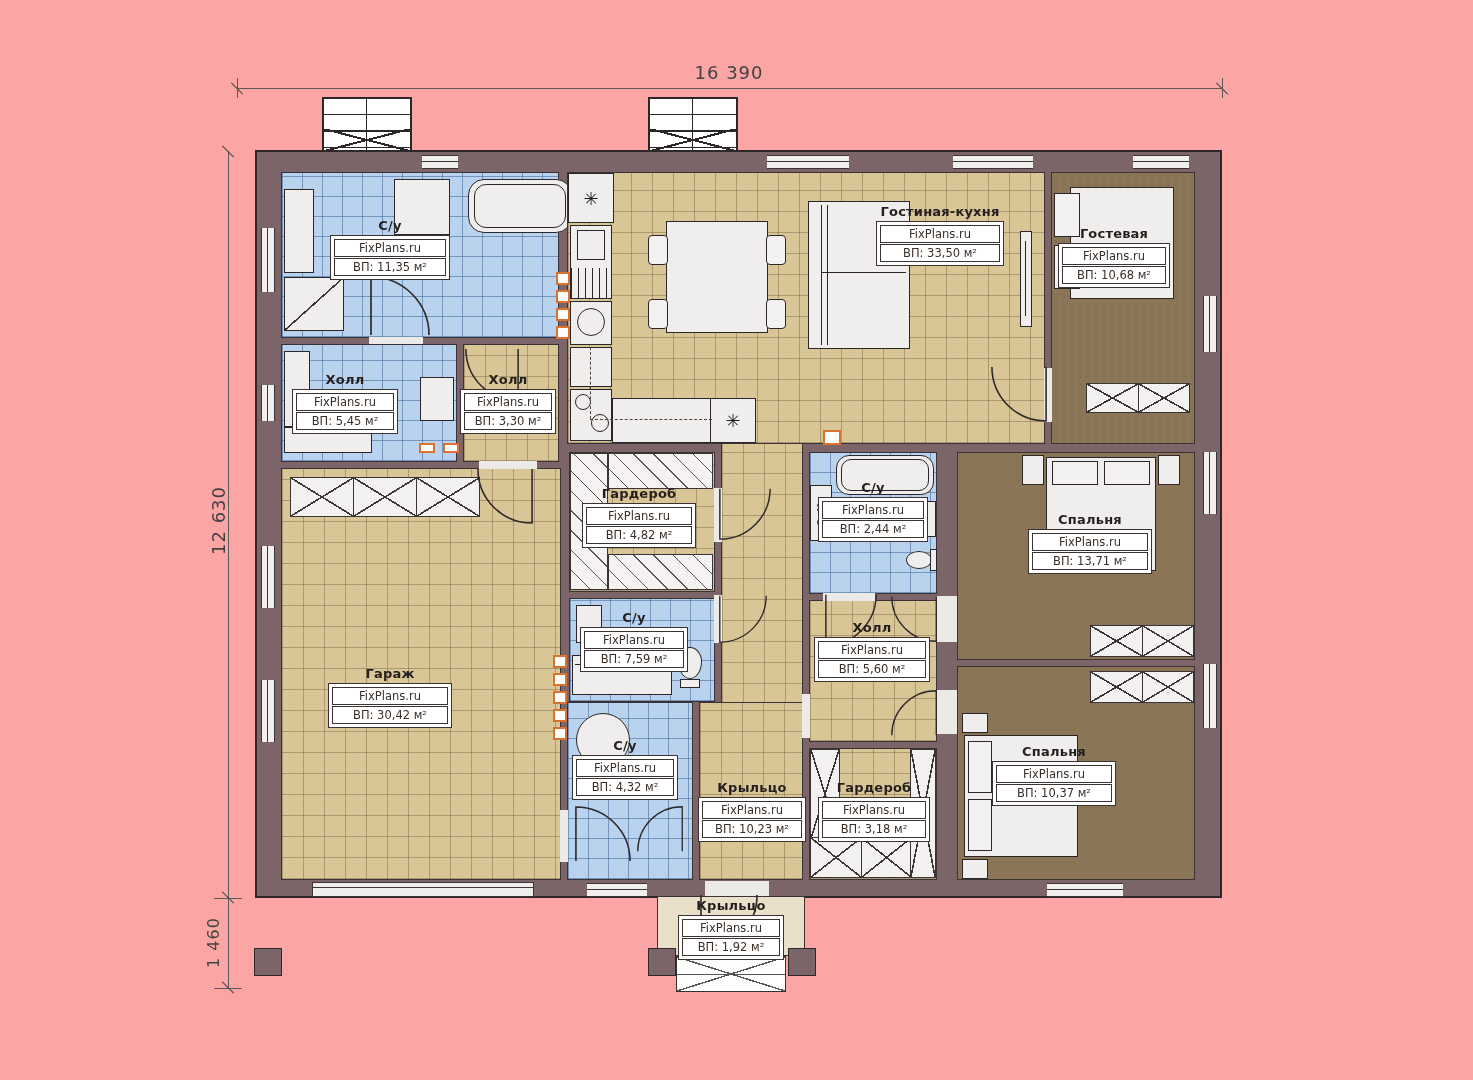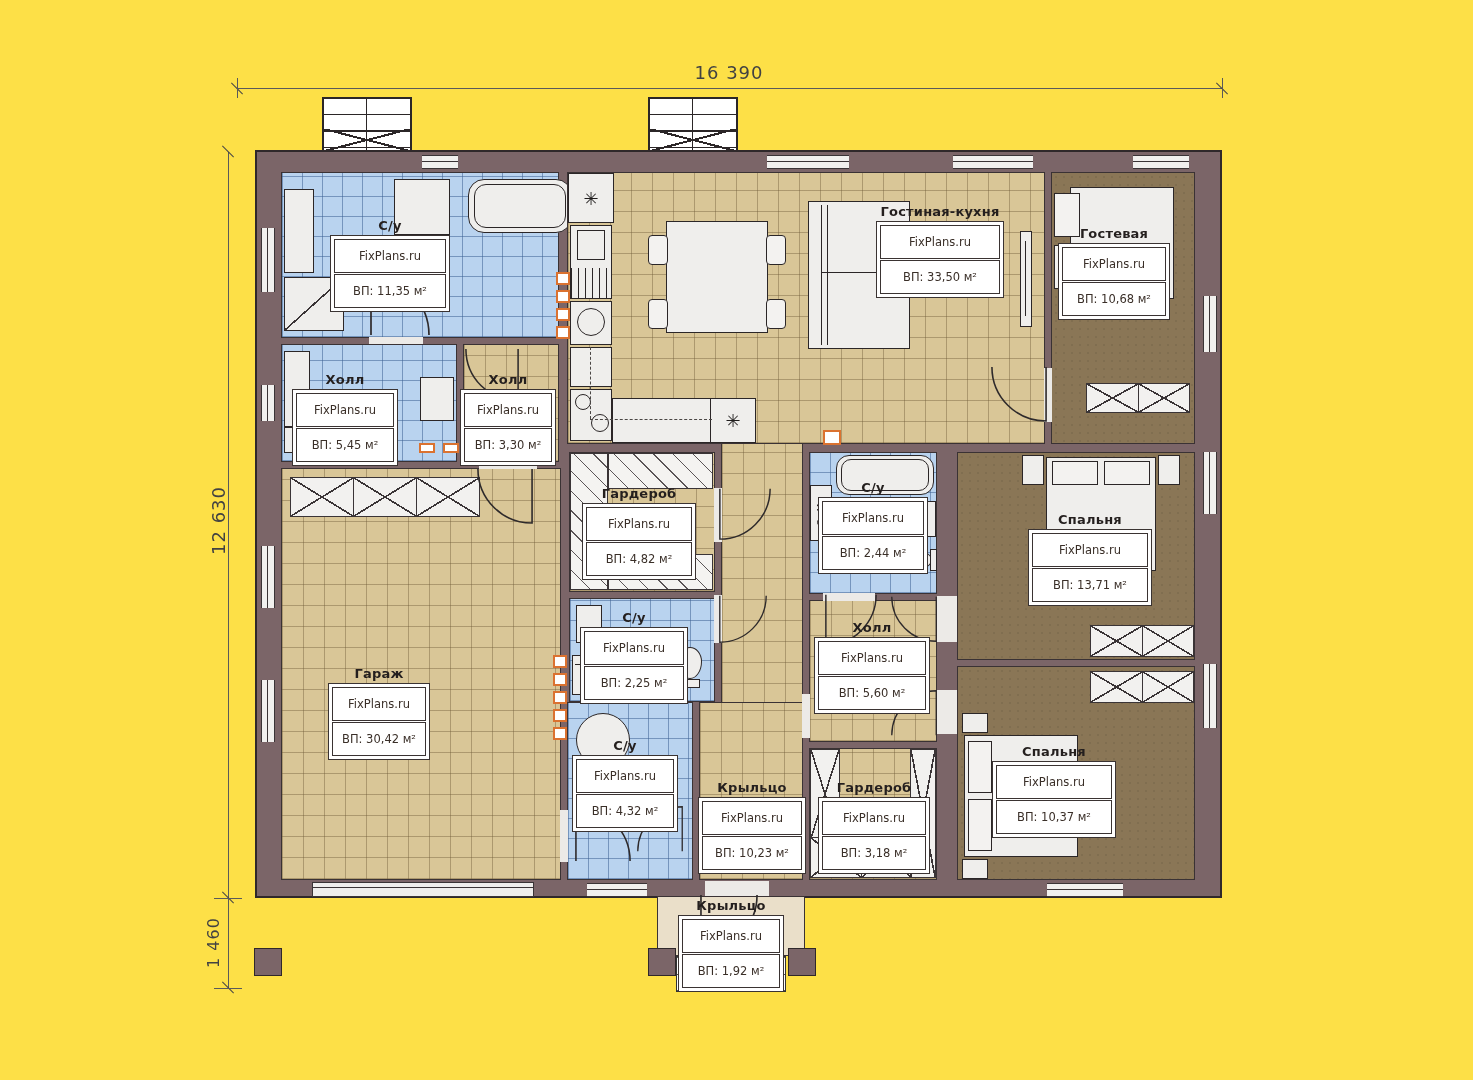--- a/index.html
+++ b/index.html
@@ -1,16 +1,16 @@
 <!DOCTYPE html>
 <html><head>
 <meta charset="utf-8">
 <style>
   html,body{margin:0;padding:0;background:#fff;}
-  .plan{position:relative;width:1473px;height:1080px;background:#fde047;font-family:"DejaVu Sans",sans-serif;overflow:hidden;}
+  .plan{position:relative;width:1473px;height:1080px;background:#fca5a5;font-family:"DejaVu Sans",sans-serif;overflow:hidden;}
   
   .house{position:absolute;left:255px;top:150px;width:967px;height:748px;background:#7b6568;border:2.5px solid #2f282a;box-sizing:border-box;}
   .room{position:absolute;border:1.5px solid #3a3234;box-sizing:border-box;}
   .tile-blue{background-color:#b9d3ef;background-image:
     repeating-linear-gradient(0deg, rgba(62,98,148,.55) 0 1px, transparent 1px 20px),
     repeating-linear-gradient(90deg, rgba(62,98,148,.55) 0 1px, transparent 1px 20px);}
   .tile-beige{background-color:#d9c697;background-image:
     repeating-linear-gradient(0deg, rgba(110,90,55,.42) 0 1px, transparent 1px 21px),
     repeating-linear-gradient(90deg, rgba(110,90,55,.42) 0 1px, transparent 1px 21px);}
   .floor-brown{background-color:#8a7656;background-image:radial-gradient(rgba(0,0,0,.07) 1px, transparent 1.4px);background-size:8px 8px;}
@@ -38,21 +38,21 @@
     background-image:repeating-linear-gradient(45deg, transparent 0 13px, #5a5456 13px 14px);}
   .diag{background-image:linear-gradient(to bottom right, transparent calc(50% - .8px), #3a3436 calc(50% - .8px) calc(50% + .8px), transparent calc(50% + .8px));}
   .door{position:absolute;overflow:visible;}
   .door path{fill:none;stroke:#2e2a2b;stroke-width:1.7px;}
   .vent{position:absolute;background:#fff;border:2.2px solid #db7230;box-sizing:border-box;}
   .ast{display:flex;align-items:center;justify-content:center;font-size:18px;color:#1f1c1c;}
   
   .room-label{position:absolute;z-index:6;text-align:center;}
   .room-name{font-size:13px;font-weight:bold;color:#241f1e;margin-bottom:2px;letter-spacing:.2px;}
   .label-box{background:#fff;border:1.8px solid #3a3332;padding:2px;}
-  .label-cell{border:1.4px solid #3a3332;margin:1px;padding:9px 4px;font-size:11.5px;color:#3a2f28;white-space:nowrap;}
+  .label-cell{border:1.4px solid #3a3332;margin:1px;padding:1px 4px;font-size:11.5px;color:#3a2f28;white-space:nowrap;}
   
   .dim-line-h{position:absolute;border-top:1.4px solid #5a5a5a;}
   .dim-line-v{position:absolute;border-left:1.4px solid #5a5a5a;}
   .dim-tick{position:absolute;width:16px;border-top:1.7px solid #454545;transform:rotate(45deg);}
   .dim-label{position:absolute;font-size:18px;color:#424242;letter-spacing:1px;text-align:center;}
   .dim-label.vert{transform:rotate(-90deg);}
   
   .chimney{position:absolute;width:90px;height:56px;background:#fff;border:2px solid #2b2627;box-sizing:border-box;}
   .chimney::before{content:"";position:absolute;inset:0;background:
     repeating-linear-gradient(180deg, transparent 0 15px, #2b2627 15px 16.4px),
@@ -353,39 +353,39 @@
       <div class="label-cell">ВП: 33,50 м²</div>
     </div>
   </div>
   <div class="room-label" style="left:1058px;top:226px;width:112px;">
     <div class="room-name">Гостевая</div>
     <div class="label-box">
       <div class="label-cell">FixPlans.ru</div>
       <div class="label-cell">ВП: 10,68 м²</div>
     </div>
   </div>
-  <div class="room-label" style="left:328px;top:666px;width:102px;">
+  <div class="room-label" style="left:328px;top:666px;width:124px;">
     <div class="room-name">Гараж</div>
     <div class="label-box">
       <div class="label-cell">FixPlans.ru</div>
       <div class="label-cell">ВП: 30,42 м²</div>
     </div>
   </div>
   <div class="room-label" style="left:582px;top:486px;width:114px;">
     <div class="room-name">Гардероб</div>
     <div class="label-box">
       <div class="label-cell">FixPlans.ru</div>
       <div class="label-cell">ВП: 4,82 м²</div>
     </div>
   </div>
   <div class="room-label" style="left:580px;top:610px;width:108px;">
     <div class="room-name">С/у</div>
     <div class="label-box">
       <div class="label-cell">FixPlans.ru</div>
-      <div class="label-cell">ВП: 2,25 м²</div>
+      <div class="label-cell">ВП: 7,59 м²</div>
     </div>
   </div>
   <div class="room-label" style="left:818px;top:480px;width:110px;">
     <div class="room-name">С/у</div>
     <div class="label-box">
       <div class="label-cell">FixPlans.ru</div>
       <div class="label-cell">ВП: 2,44 м²</div>
     </div>
   </div>
   <div class="room-label" style="left:814px;top:620px;width:116px;">

